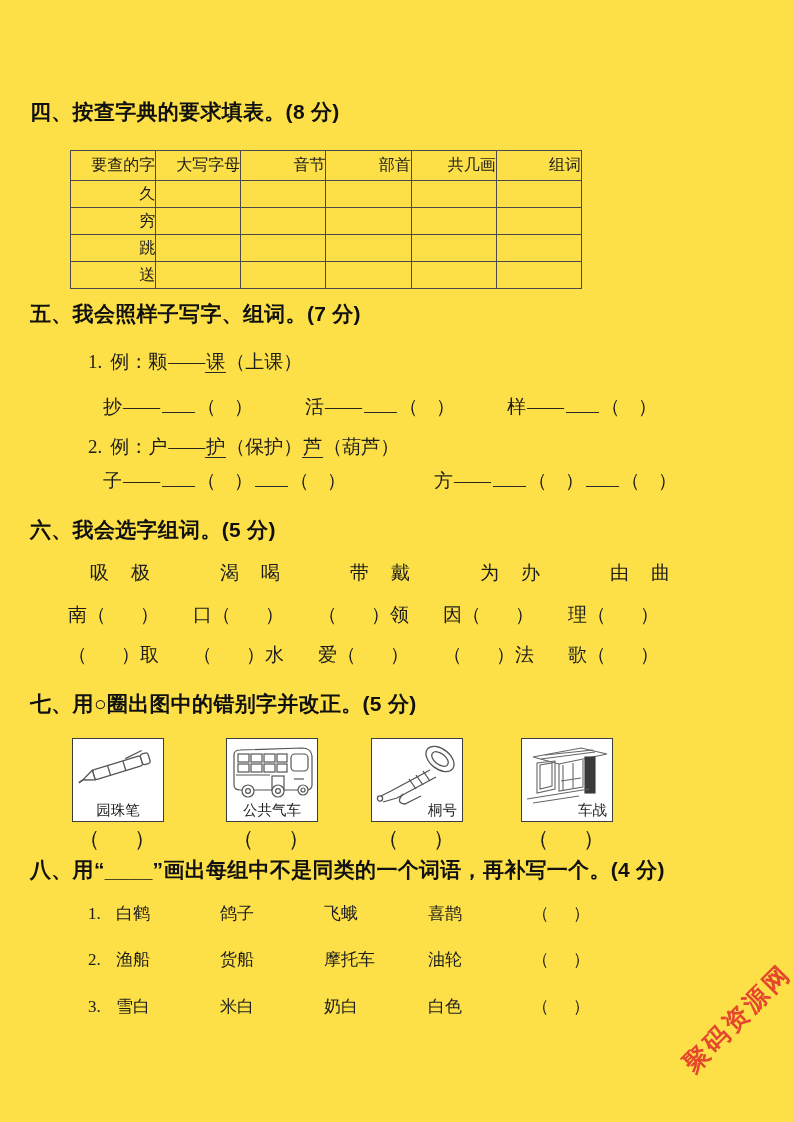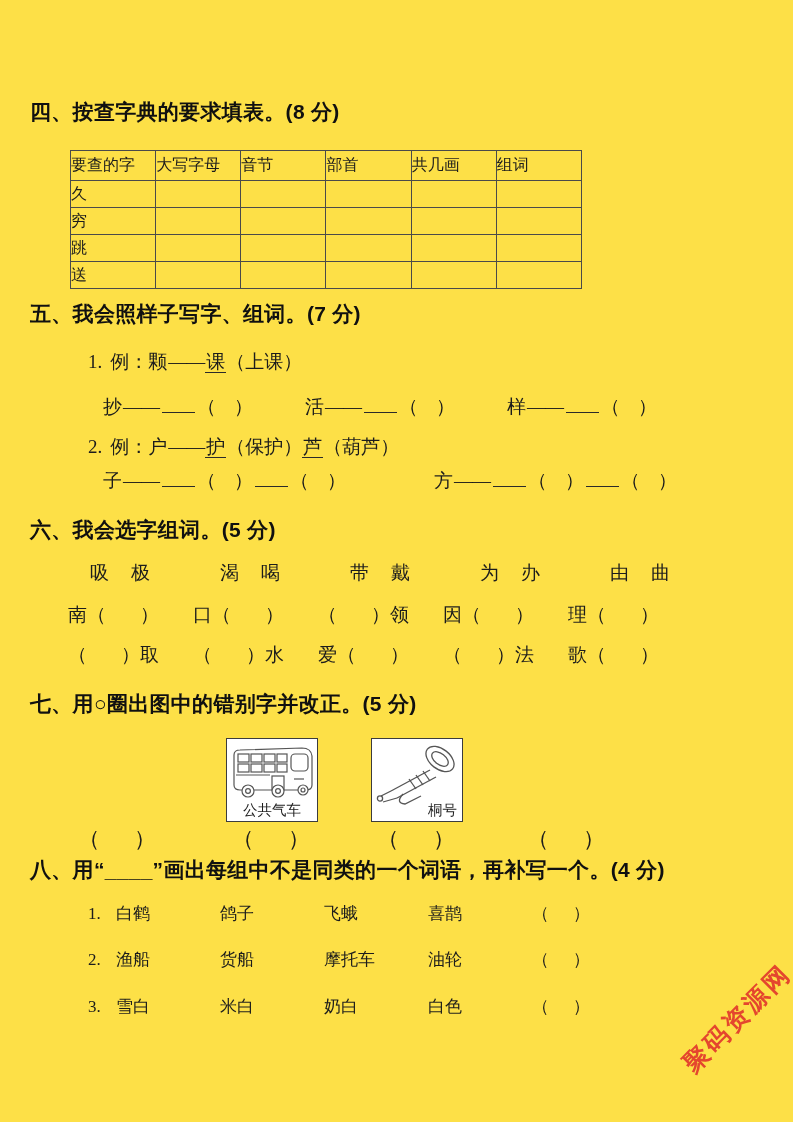--- a/index.html
+++ b/index.html
@@ -24,21 +24,21 @@
   .w72{width:72px;}
   .w78{width:78px;font-size:22px;}
   .w58{width:58px;}
   
   .dict-table{
     position:absolute;left:70px;top:150px;width:512px;
     border-collapse:collapse;table-layout:fixed;
     border:1.6px solid #3a3a3a;font-size:16px;
   }
   .dict-table th,.dict-table td{
-    border:1px solid #4a4a4a;text-align:left;font-weight:400;padding:0;
+    border:1px solid #4a4a4a;text-align:right;font-weight:400;padding:0;
   }
   .dict-table th{height:29px;}
   .dict-table td{height:26px;}
   
   .opt-row{display:flex;gap:70px;}
   .opt-pair{display:flex;gap:22px;}
   .sel-row{display:flex;gap:34px;}
   .sel-item{display:inline-flex;align-items:baseline;}
   
   .pic-box{
@@ -255,20 +255,34 @@
         <span>歌</span>
         <span class="paren w72">
           <i>（</i>
           <i>）</i>
         </span>
       </span>
   </div>
 
   <h2 class="sec-title" style="top:690px">七、用○圈出图中的错别字并改正。(5 分)</h2>
 
+  <div class="pic-box" style="left:72px">
+    <svg width="86" height="58" viewBox="0 0 86 58">
+      <g transform="rotate(-17 43 28)" stroke="#555" fill="#fff" stroke-width="1.3">
+        <rect x="19" y="22" width="50" height="10" rx="2"></rect>
+        <path d="M19 22 L7 28.5 L19 32 Z"></path>
+        <path d="M7 28.5 L2.5 30" stroke-width="1.6"></path>
+        <line x1="35" y1="22" x2="35" y2="32"></line>
+        <line x1="51" y1="22" x2="51" y2="32"></line>
+        <path d="M54 20.5 L72 17.5"></path>
+        <rect x="69" y="21" width="8" height="11" rx="2.5"></rect>
+      </g>
+    </svg>
+    <div class="pic-label lbl-center">园珠笔</div>
+  </div>
 
   <div class="pic-box" style="left:226px">
     <svg width="88" height="60" viewBox="0 0 88 60">
       <g stroke="#555" fill="none" stroke-width="1.2">
         <path d="M6 14 Q6 9 12 9 L74 7 Q83 7 84 15 L84 44 Q84 49 78 49 L12 49 Q6 49 6 44 Z"></path>
         <rect x="63" y="13" width="17" height="17" rx="4"></rect>
         <rect x="10" y="13" width="11" height="8"></rect>
           <rect x="23" y="13" width="11" height="8"></rect>
           <rect x="36" y="13" width="11" height="8"></rect>
           <rect x="49" y="13" width="10" height="8"></rect>
@@ -302,20 +316,39 @@
         <circle cx="7" cy="57.5" r="2.6"></circle>
         <path d="M36 38 l7 10"></path>
           <path d="M43 34 l7 10"></path>
           <path d="M50 30 l7 10"></path>
         <path d="M30 53 q-8 9 2 10 l16 -8"></path>
       </g>
     </svg>
     <div class="pic-label lbl-right">桐号</div>
   </div>
 
+  <div class="pic-box" style="left:521px">
+    <svg width="88" height="66" viewBox="0 0 88 66">
+      <g stroke="#666" fill="none" stroke-width="1.1">
+        <path d="M10 16 L58 7 L84 13 L36 23 Z" fill="#fff"></path>
+        <path d="M22 14 L70 9"></path>
+          <path d="M18 18 L72 11"></path>
+        <path d="M14 22 L14 52 L32 48 L32 20 Z"></path>
+        <path d="M17 24 L29 22 L29 45 L17 48 Z"></path>
+        <path d="M36 23 L36 50 L60 46 L60 19"></path>
+        <path d="M40 24 L40 49"></path>
+          <path d="M50 22 L50 47"></path>
+        <path d="M38 40 L58 37"></path>
+        <rect x="62" y="16" width="10" height="36" fill="#3a3a3a" stroke="#3a3a3a"></rect>
+        <path d="M4 58 L66 48"></path>
+          <path d="M10 62 L56 55"></path>
+      </g>
+    </svg>
+    <div class="pic-label lbl-right">车战</div>
+  </div>
 
   <div class="ans-row-item" style="left:72px">
       <span class="paren w78">
         <i>（</i>
         <i>）</i>
       </span>
     </div>
   <div class="ans-row-item" style="left:226px">
       <span class="paren w78">
         <i>（</i>

